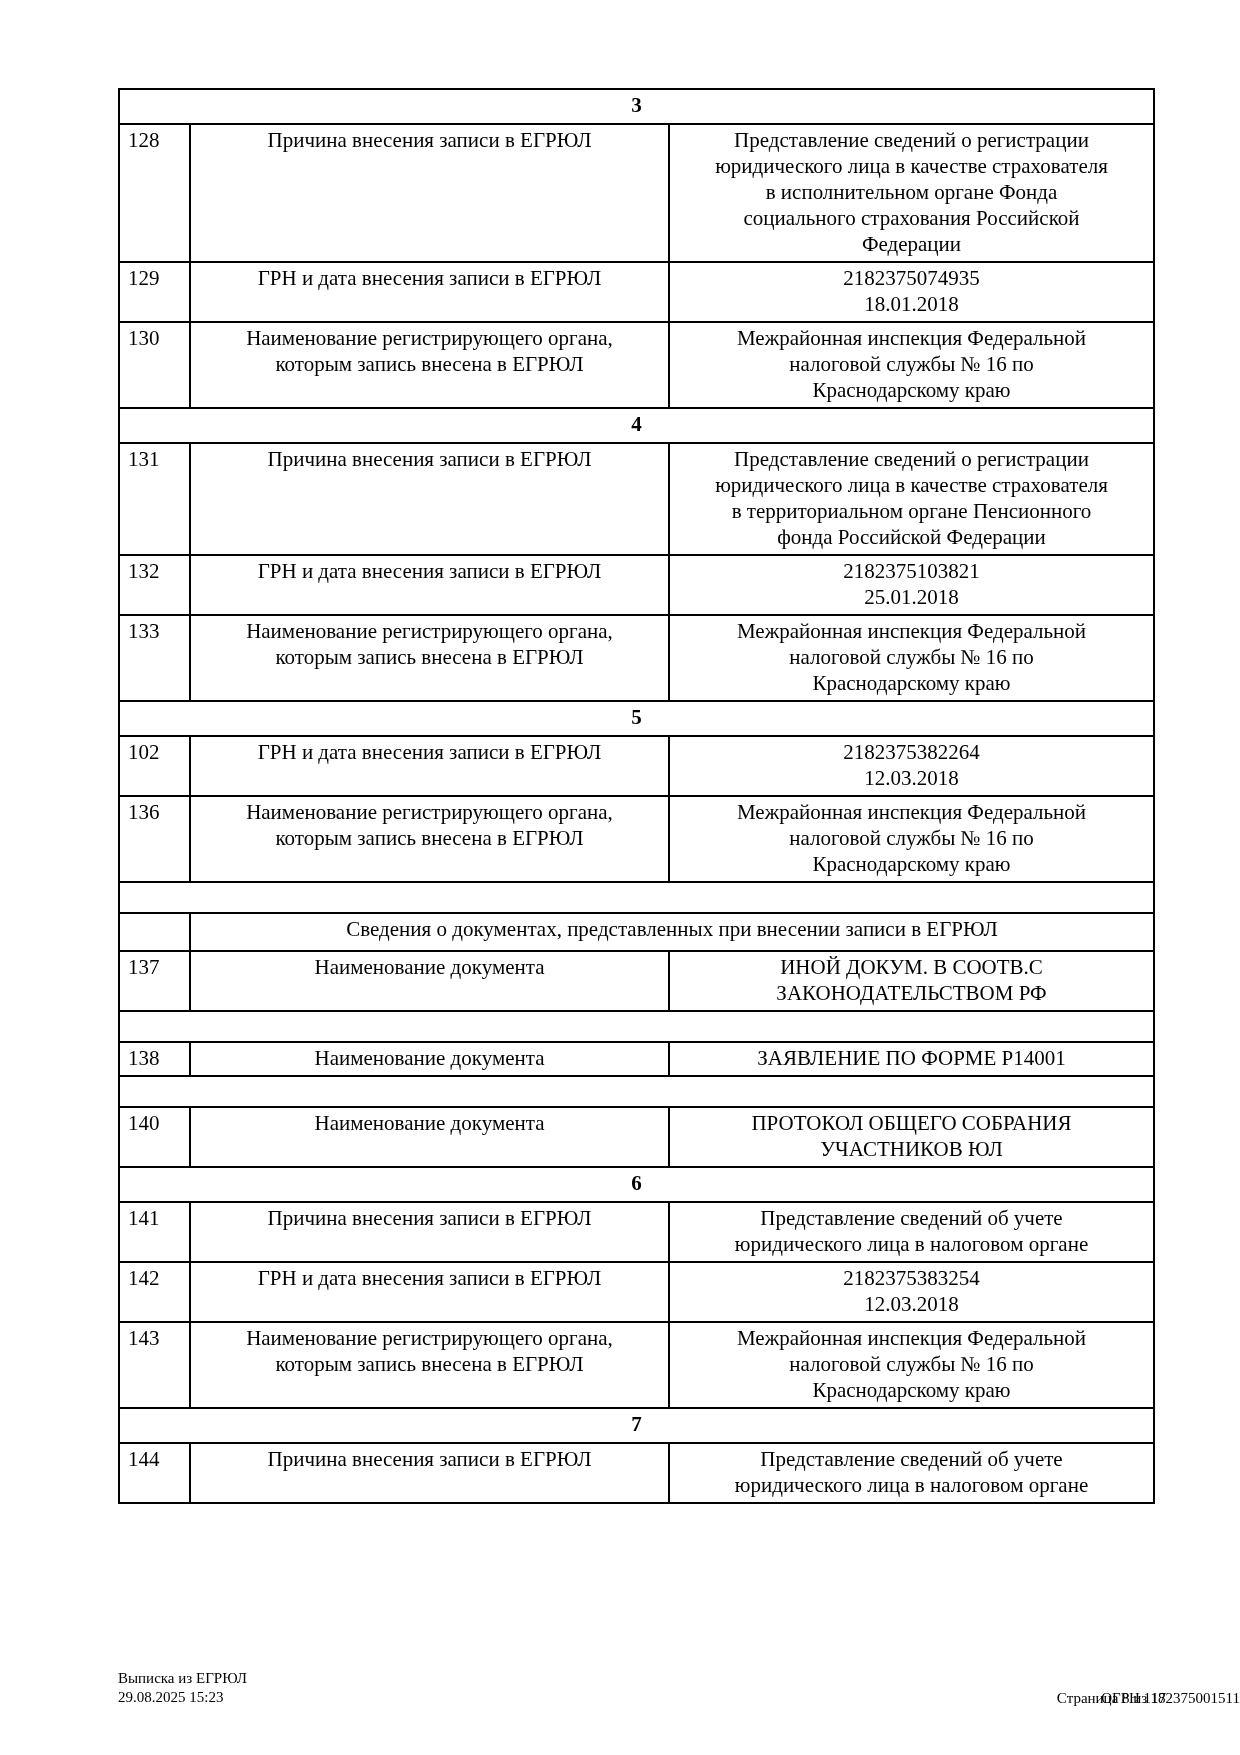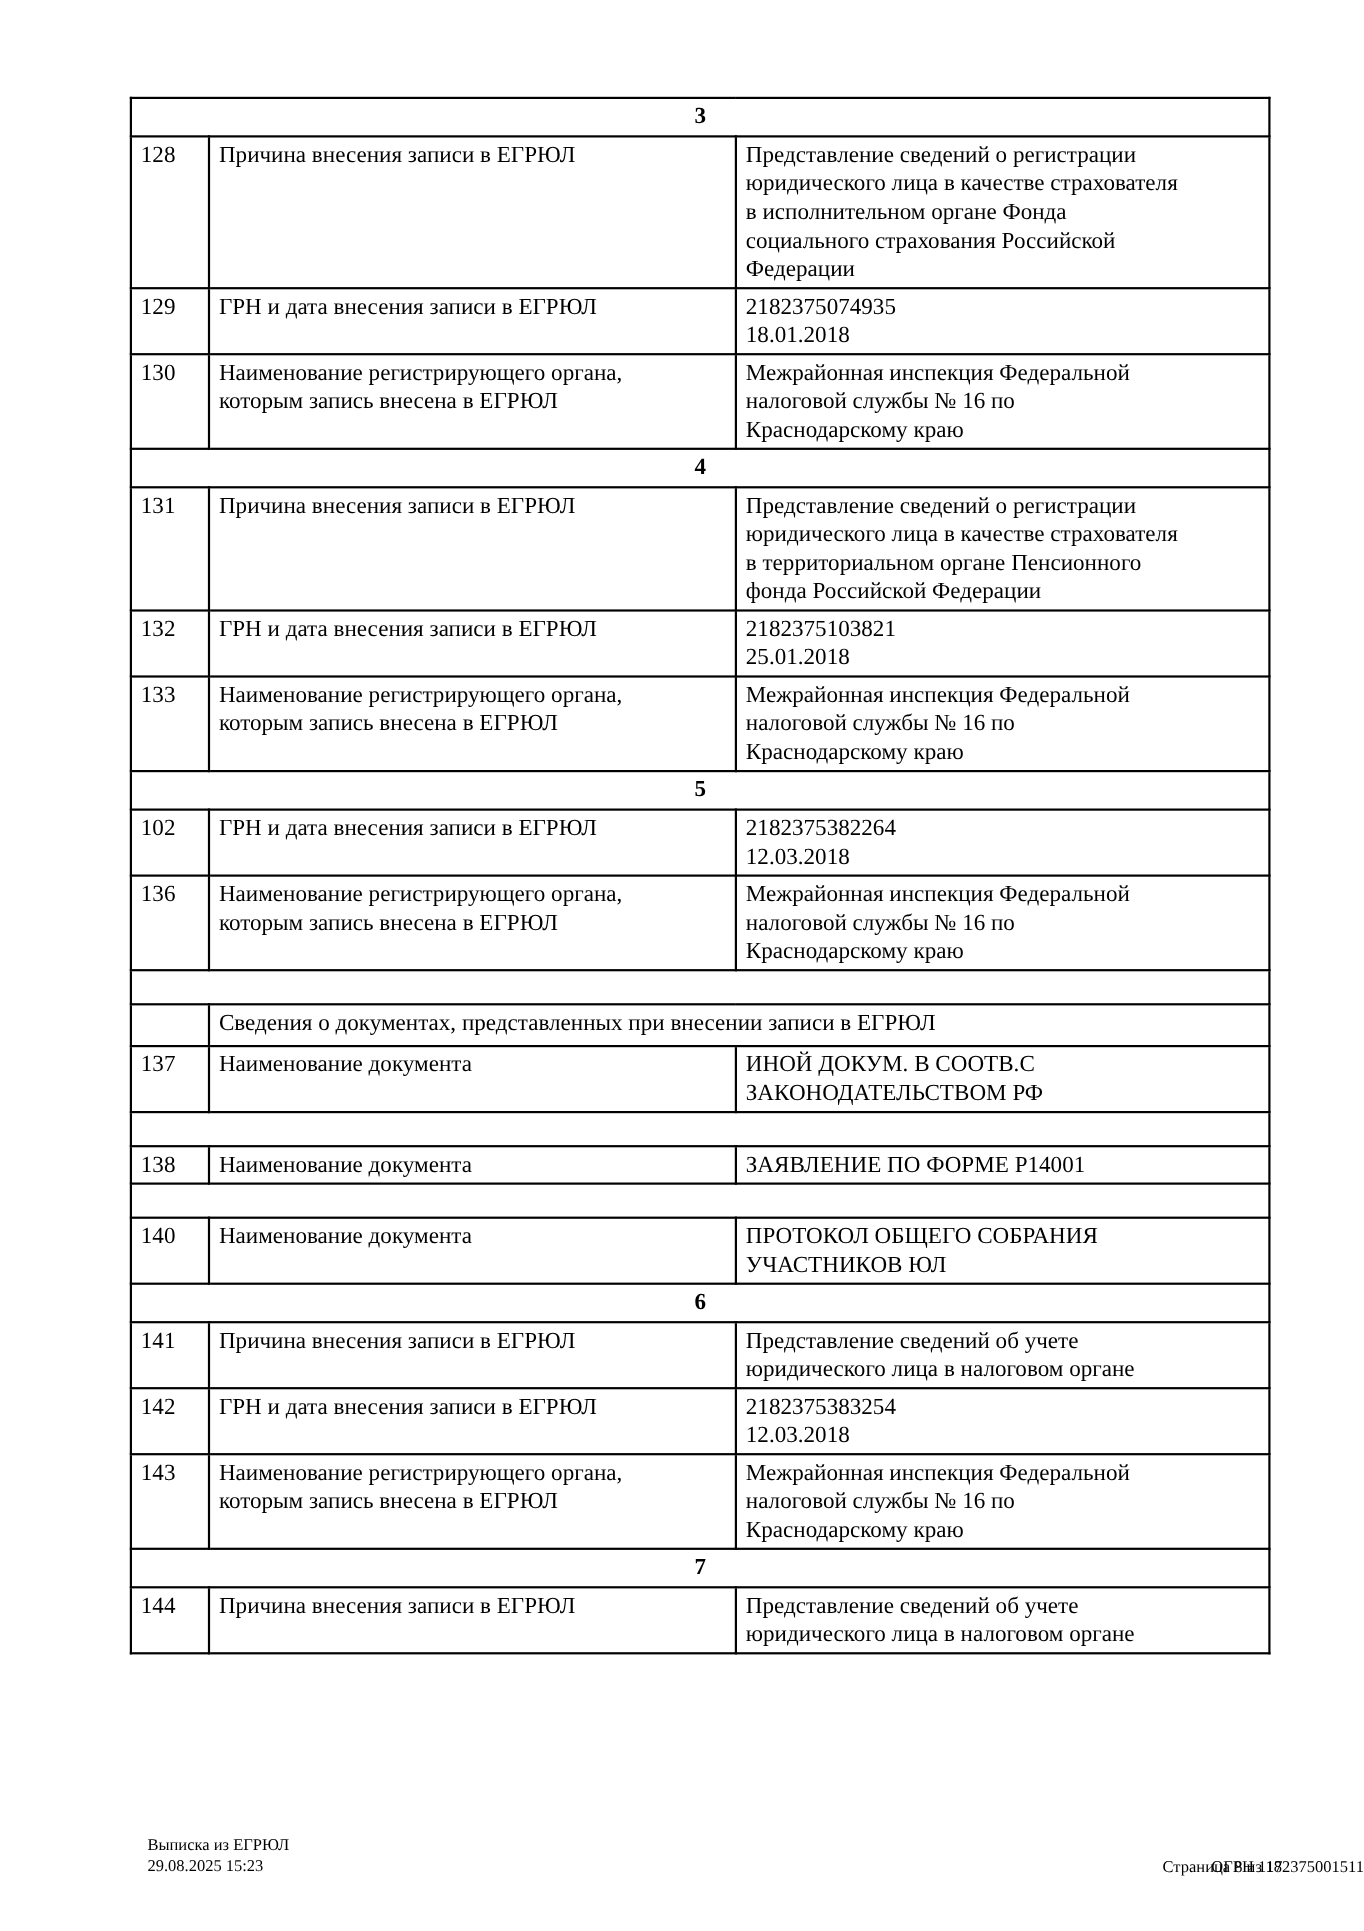--- a/index.html
+++ b/index.html
@@ -33,39 +33,39 @@
     line-height: 26px;
     padding: 2px 8px 4px 8px;
     overflow: hidden;
   }
   td.num-cell {
     padding-left: 2px;
     padding-right: 2px;
   }
   td.value-cell, td.label-cell {
     white-space: pre-line;
+    text-align: center;
   }
   tr.section-row td {
     text-align: center;
     font-weight: bold;
     height: 35px;
   }
   tr.empty-row td {
     height: 31px;
   }
   tr.span-header-row td {
     height: 38px;
   }
   .footer-left {
     position: absolute;
     left: 118px;
     top: 1669px;
     font-size: 15px;
     line-height: 19px;
-    margin-left: 16px;
   }
   .footer-center {
     position: absolute;
     left: 0;
     top: 1689px;
     width: 1240px;
     text-align: right;
     font-size: 15px;
     line-height: 19px;
   }

